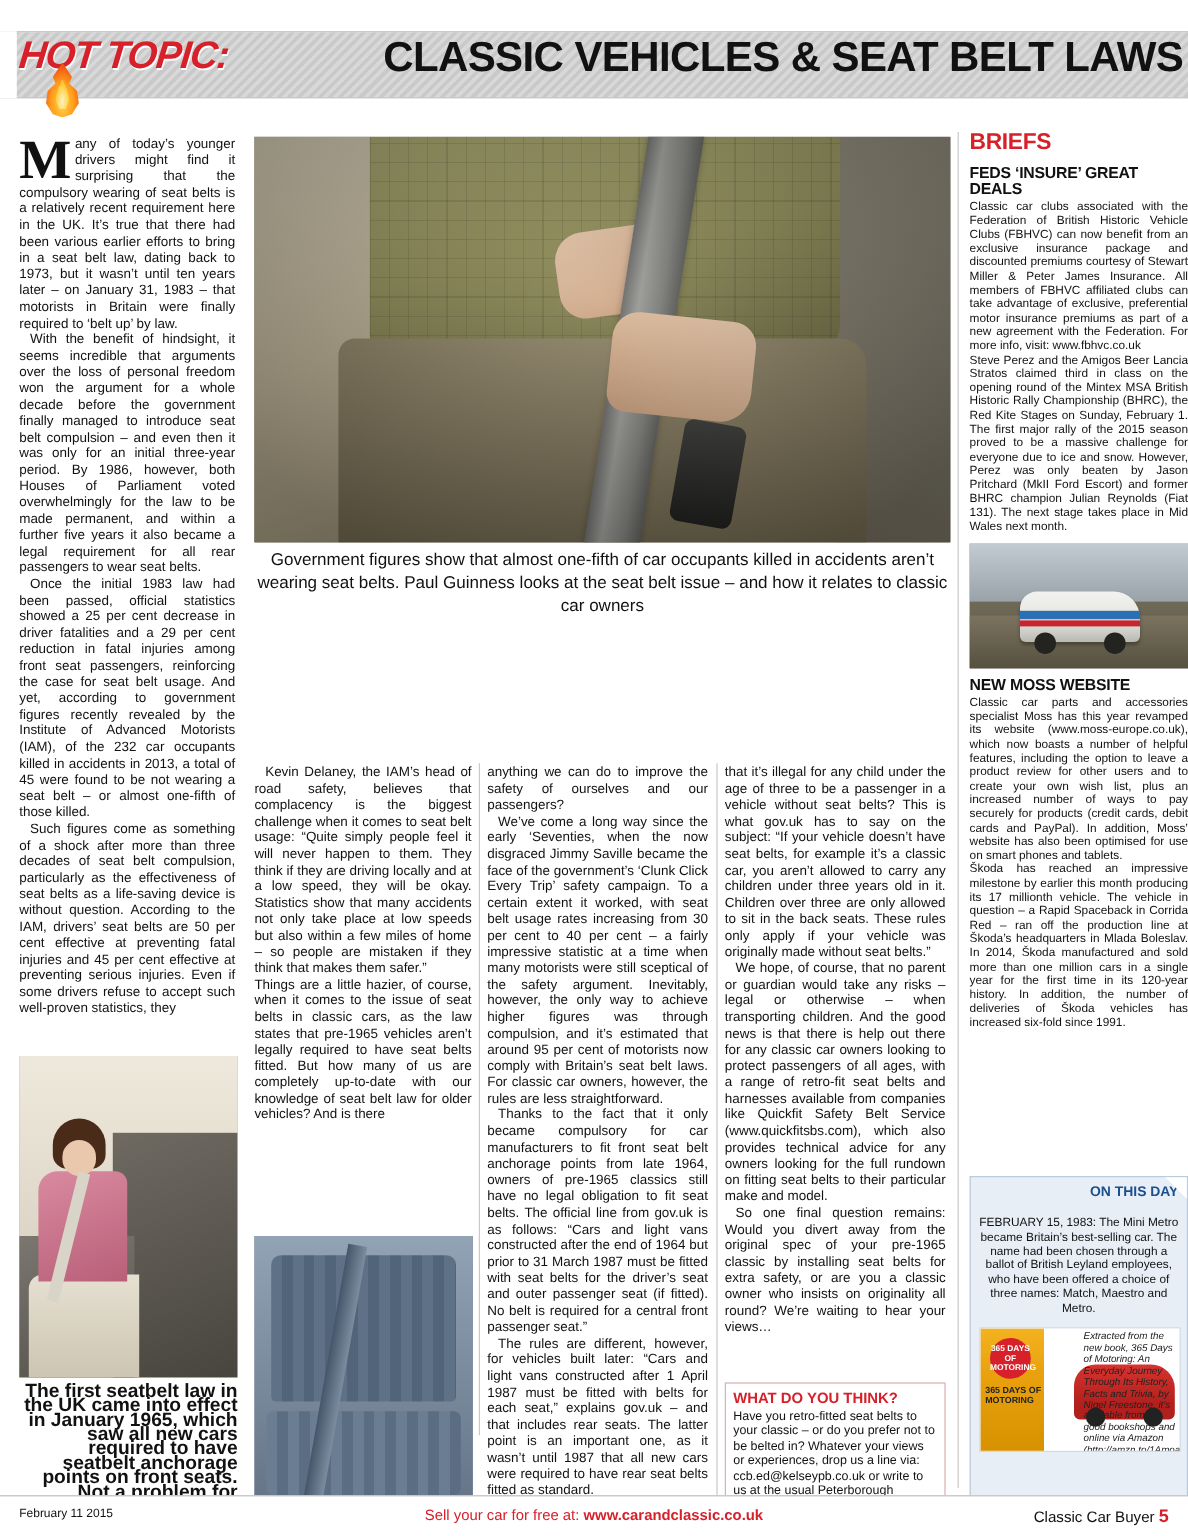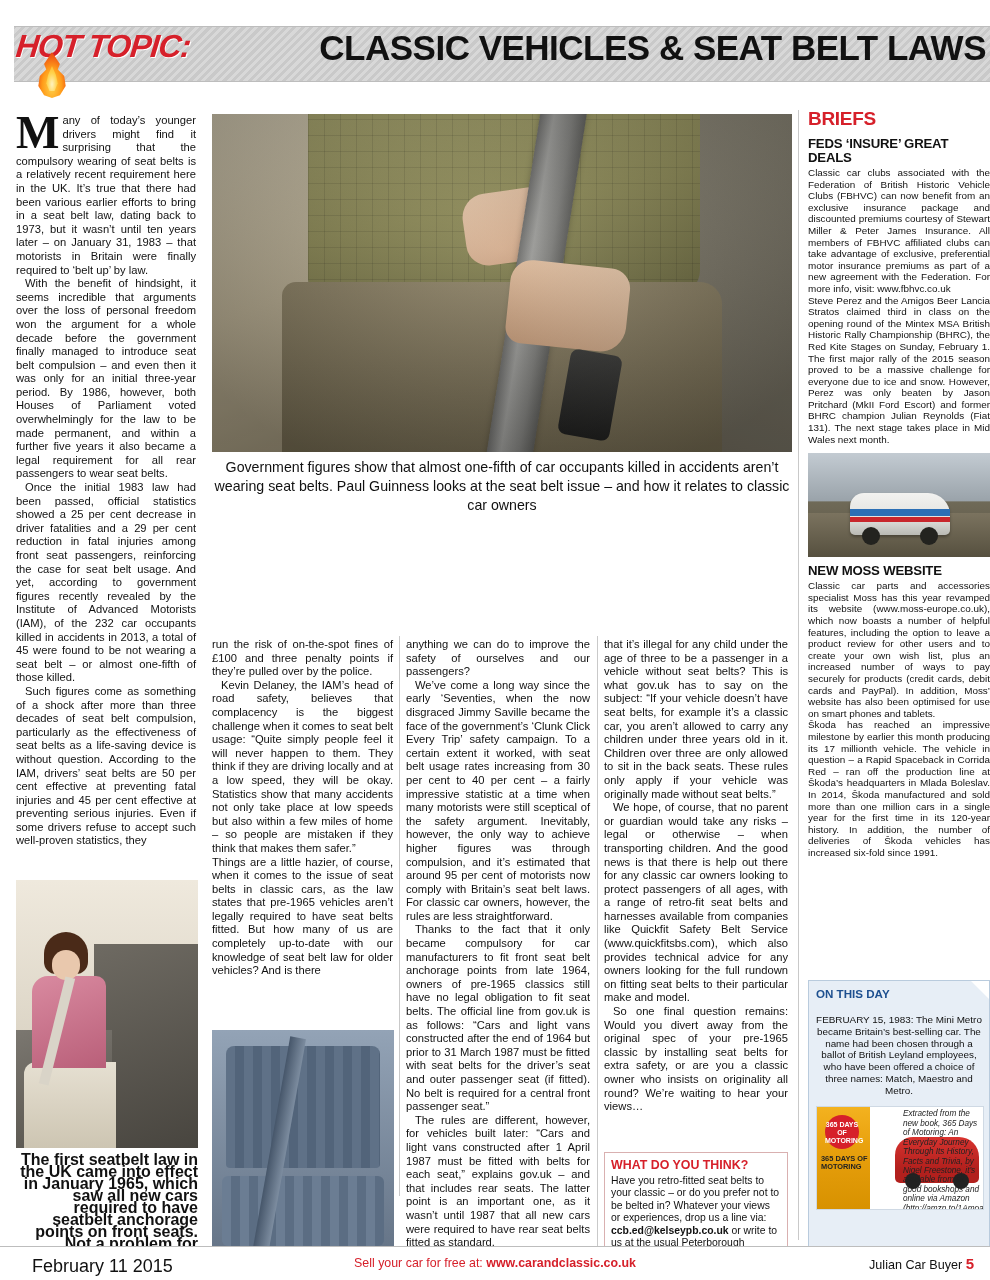--- a/index.html
+++ b/index.html
@@ -126,21 +126,21 @@
   
   .think-box {
     position:absolute; left:604px; top:1052px; width:184px; height:172px;
     border:1px solid #d9b0b0; background:#fff;
     padding:5px 6px 6px 6px;
   }
   .think-box h4 {
     margin:0 0 3px 0; color:#d6202a; font-size:12.4px; font-weight:bold;
   }
   .think-box p { margin:0; font-size:10.4px; line-height:12.4px; text-align:left; }
-  .think-box .bold { font-weight:bold; }
+  .think-box .bold { font-weight:normal; }
   .social { position:absolute; right:5px; bottom:6px; width:30px; }
   .fb, .tw {
     width:28px; height:28px; border-radius:4px; margin-bottom:4px;
     color:#fff; font-weight:bold; font-size:19px; line-height:28px; text-align:center;
   }
   .fb { background:#3b5998; font-family:"Liberation Serif", serif; }
 
   
   .photo-a {
     position:absolute; left:16px; top:780px; width:182px; height:268px; overflow:hidden;
@@ -214,21 +214,21 @@
   .rp-wheel2 { position:absolute; left:112px; top:74px; width:18px; height:18px; background:#23231f; border-radius:50%; }
 
   .onthisday {
     position:absolute; left:0; top:880px; width:182px; height:340px;
     background:#e7eef6; border:1px solid #b9cbdd; padding:6px 7px;
   }
   .otd-corner {
     position:absolute; right:0; top:0; width:0; height:0;
     border-left:18px solid transparent; border-top:18px solid #ffffff;
   }
-  .otd-title { color:#1d4f8f; font-size:11.6px; font-weight:bold; margin:0 0 14px 0; }
+  .otd-title { color:#1d4f8f; font-size:11.6px; font-weight:bold; margin:0 0 14px 0;text-align:right; }
   .onthisday p { font-size:9.9px; line-height:11.8px; text-align:center; }
   .otd-book {
     margin-top:6px; width:168px; height:104px; position:relative; overflow:hidden;
     background:#fff; border:1px solid #cfd9e4;
   }
   .otd-bookcover { position:absolute; left:0; top:0; width:53px; height:104px;
     background:linear-gradient(180deg,#f3b21f 0%, #e8a00d 40%, #d79100 100%); }
   .otd-badge { position:absolute; left:8px; top:8px; width:34px; height:34px; border-radius:50%;
     background:#d6202a; color:#fff; font-size:7px; font-weight:bold; line-height:8px;
     text-align:center; padding-top:6px; }
@@ -239,21 +239,21 @@
   .otd-carwheel1 { position:absolute; left:88px; top:66px; width:16px; height:16px; background:#222; border-radius:50%; }
   .otd-carwheel2 { position:absolute; left:136px; top:66px; width:16px; height:16px; background:#222; border-radius:50%; }
   .otd-extract { position:absolute; left:86px; top:2px; width:80px; font-size:8.2px;
     font-style:italic; line-height:9.4px; color:#222; }
 
   
   .footer {
     position:absolute; left:0; bottom:0; width:990px; height:34px;
     border-top:1px solid #bdbdbd; background:#fff;
   }
-  .footer .left { position:absolute; left:32px; top:9px; font-size:18px; }
+  .footer .left { position:absolute; left:16px; top:9px; font-size:10px; }
   .footer .center { position:absolute; left:50%; transform:translateX(-50%); top:9px;
     font-size:12.4px; color:#d6202a; }
   .footer .center .url { font-weight:bold; }
   .footer .right { position:absolute; right:16px; top:8px; font-size:12.6px; }
   .footer .right .pg { font-weight:bold; font-size:15px; color:#d6202a; }
 </style>
 </head>
 <body>
 
 <div class="masthead">
@@ -286,21 +286,20 @@
     <div class="lp-buckle"></div>
     <div class="lp-shadow"></div>
   </div>
 
   <div class="standfirst">Government figures show that almost one-fifth of car occupants killed in accidents aren’t wearing seat belts. Paul Guinness looks at the seat belt issue – and how it relates to classic car owners</div>
 
   <div class="vrule" style="left:399px; top:536px; height:560px;"></div>
   <div class="vrule" style="left:597px; top:536px; height:688px;"></div>
 
   <div class="bodycol" id="col1">
-    <p class="first">run the risk of on-the-spot fines of £100 and three penalty points if they’re pulled over by the police.</p>
     <p>Kevin Delaney, the IAM’s head of road safety, believes that complacency is the biggest challenge when it comes to seat belt usage: “Quite simply people feel it will never happen to them. They think if they are driving locally and at a low speed, they will be okay. Statistics show that many accidents not only take place at low speeds but also within a few miles of home – so people are mistaken if they think that makes them safer.”</p>
     <p class="first">Things are a little hazier, of course, when it comes to the issue of seat belts in classic cars, as the law states that pre-1965 vehicles aren’t legally required to have seat belts fitted. But how many of us are completely up-to-date with our knowledge of seat belt law for older vehicles? And is there</p>
   </div>
 
   <div class="bodycol" id="col2">
     <p class="first">anything we can do to improve the safety of ourselves and our passengers?</p>
     <p>We’ve come a long way since the early ‘Seventies, when the now disgraced Jimmy Saville became the face of the government’s ‘Clunk Click Every Trip’ safety campaign. To a certain extent it worked, with seat belt usage rates increasing from 30 per cent to 40 per cent – a fairly impressive statistic at a time when many motorists were still sceptical of the safety argument. Inevitably, however, the only way to achieve higher figures was through compulsion, and it’s estimated that around 95 per cent of motorists now comply with Britain’s seat belt laws. For classic car owners, however, the rules are less straightforward.</p>
     <p>Thanks to the fact that it only became compulsory for car manufacturers to fit front seat belt anchorage points from late 1964, owners of pre-1965 classics still have no legal obligation to fit seat belts. The official line from gov.uk is as follows: “Cars and light vans constructed after the end of 1964 but prior to 31 March 1987 must be fitted with seat belts for the driver’s seat and outer passenger seat (if fitted). No belt is required for a central front passenger seat.”</p>
     <p>The rules are different, however, for vehicles built later: “Cars and light vans constructed after 1 April 1987 must be fitted with belts for each seat,” explains gov.uk – and that includes rear seats. The latter point is an important one, as it wasn’t until 1987 that all new cars were required to have rear seat belts fitted as standard.</p>
     <p>But there are important issues to bear in mind for owners of older cars. Did you know, for example,</p>
@@ -386,14 +385,14 @@
       <div class="otd-carwheel2"></div>
       <div class="otd-extract"><span>Extracted from the new book, 365 Days of Motoring: An Everyday Journey Through Its History, Facts and Trivia, by Nigel Freestone, it’s available from all good bookshops and online via Amazon (</span><span class="bold">http://amzn.to/1AmoaHP</span></div>
     </div>
   </div>
 
 </div>
 
 <div class="footer">
   <div class="left">February 11 2015</div>
   <div class="center"><span>Sell your car for free at: </span><span class="url">www.carandclassic.co.uk</span></div>
-  <div class="right"><span>Julian Car Buyer</span> <span class="pg">5</span></div>
+  <div class="right"><span>Classic Car Buyer</span> <span class="pg">5</span></div>
 </div>
 
 </body></html>

